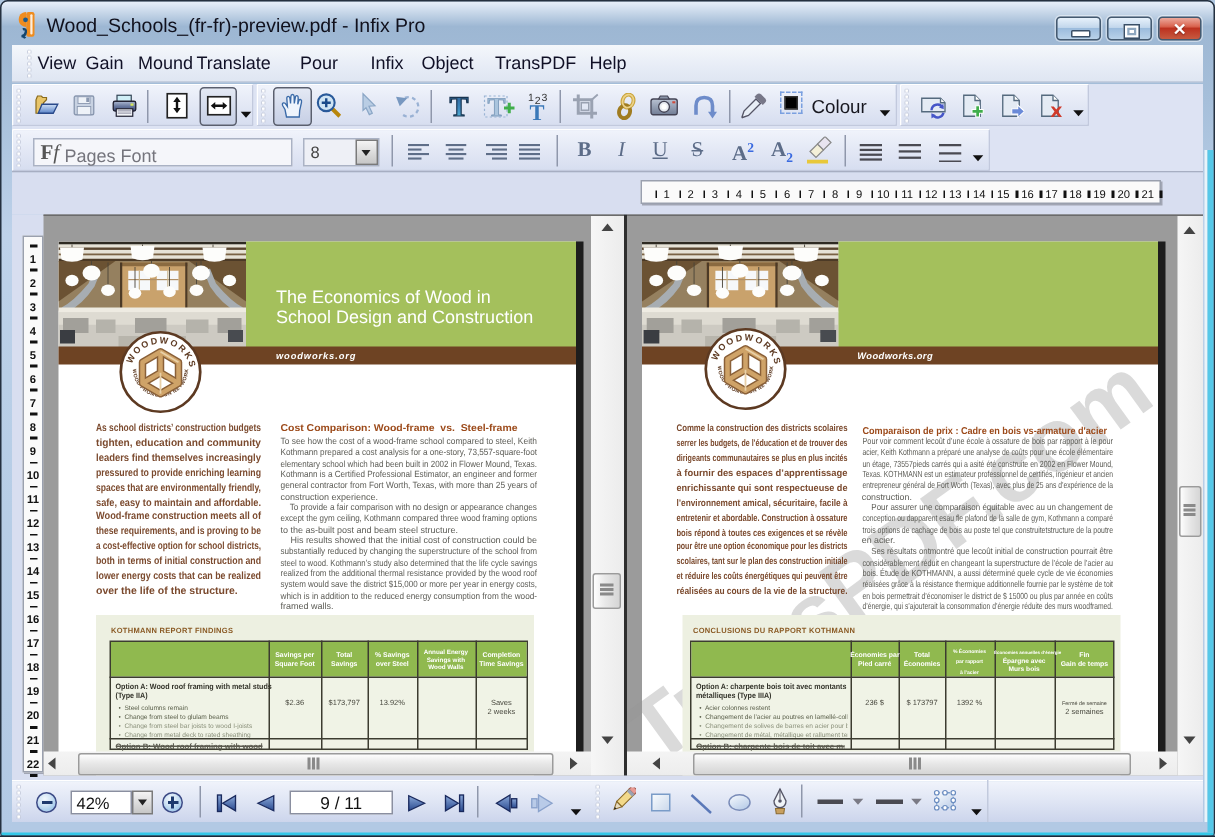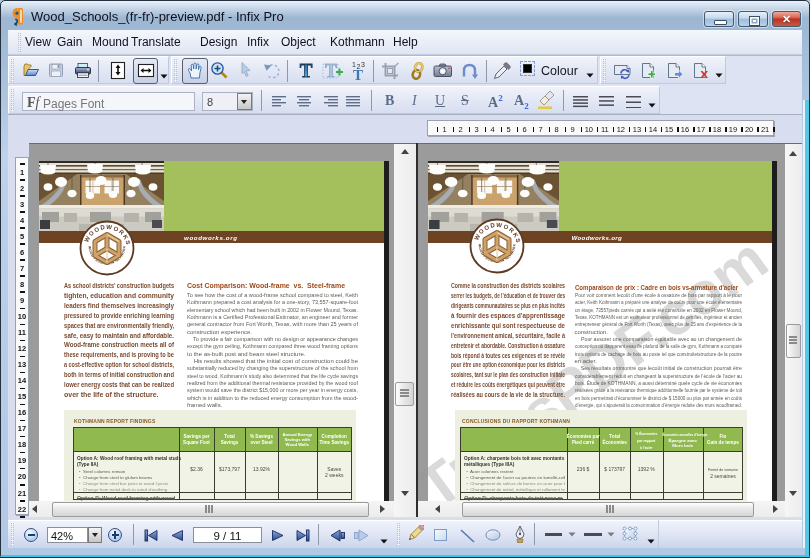--- a/index.html
+++ b/index.html
@@ -77,24 +77,24 @@
  <div id="bmin" class="wbtn"></div>
  <div id="bmax" class="wbtn"></div>
  <div id="bclose" class="wbtn"></div>
 
  <div id="menubar">
   <div class="grip" style="left:10px;top:3px;height:19px"></div>
   <span style="left:17px">View</span>
       <span style="left:49px">Gain</span>
       <span style="left:84px">Mound</span>
   <span style="left:123px">Translate</span>
-      <span style="left:192px">Design</span>
+      <span style="left:192px">Pour</span>
       <span style="left:239px">Infix</span>
   <span style="left:273px">Object</span>
-      <span style="left:322px">Kothmann</span>
+      <span style="left:322px">TransPDF</span>
       <span style="left:385px">Help</span>
  </div>
 
  <div id="tbzone"></div>
  <div class="panel" style="left:8px;top:56px;width:161px;height:28px"></div>
  <div class="panel" style="left:171px;top:56px;width:427px;height:28px"></div>
  <div class="panel" style="left:600px;top:56px;width:126px;height:28px"></div>
  <div class="panel" style="left:8px;top:86px;width:652px;height:28px"></div>
  <div id="tb-icons">
       <div class="grip" style="left:11px;top:59px;height:24px"></div>
@@ -466,20 +466,21 @@
 <ellipse cx="95" cy="21" rx="6" ry="5"></ellipse>
 <ellipse cx="33" cy="32.5" rx="4.6" ry="3.8"></ellipse>
 <ellipse cx="51" cy="34.5" rx="4.2" ry="3.6"></ellipse>
 <ellipse cx="74" cy="33.5" rx="4.2" ry="3.6"></ellipse>
 <ellipse cx="92" cy="32.5" rx="4.6" ry="3.8"></ellipse>
 <ellipse cx="9" cy="26" rx="4.4" ry="3.8"></ellipse>
 <ellipse cx="114" cy="26" rx="4.4" ry="3.8"></ellipse>
 </g>
 </svg>
         <div style="position:absolute;left:125px;top:0;width:219.5px;height:71px;background:#a4c05c"></div>
+        <div style="position:absolute;left:145px;top:31.6px;font-size:12px;line-height:12.5px;color:#fff">The Economics of Wood in<br>School Design and Construction</div>
         <div style="position:absolute;left:0;top:70.8px;width:344.5px;height:12px;background:#6e4323"></div>
         <div style="position:absolute;left:145px;top:73.3px;font-size:6.2px;font-weight:bold;font-style:italic;color:#fff;letter-spacing:.6px">woodworks.org</div>
         <div style="position:absolute;left:39.5px;top:59.3px">
           <svg width="56" height="56" viewBox="0 0 56 56" style="position:absolute;left:0;top:0">
 <circle cx="28" cy="28" r="26.5" fill="#fff" stroke="#5d3a22" stroke-width="1.8"></circle>
 <defs>
               <path id="tarc" d="M8 29 A20 20 0 0 1 48 29"></path>
               <path id="barc" d="M9.5 26 A18.5 18.5 0 0 0 46.5 26"></path>
             </defs>
 <text font-family="Liberation Sans,sans-serif" font-size="6" font-weight="bold" fill="#5d3a22" letter-spacing="1.2"><textPath href="#tarc" startOffset="10%">WOODWORKS</textPath></text>

